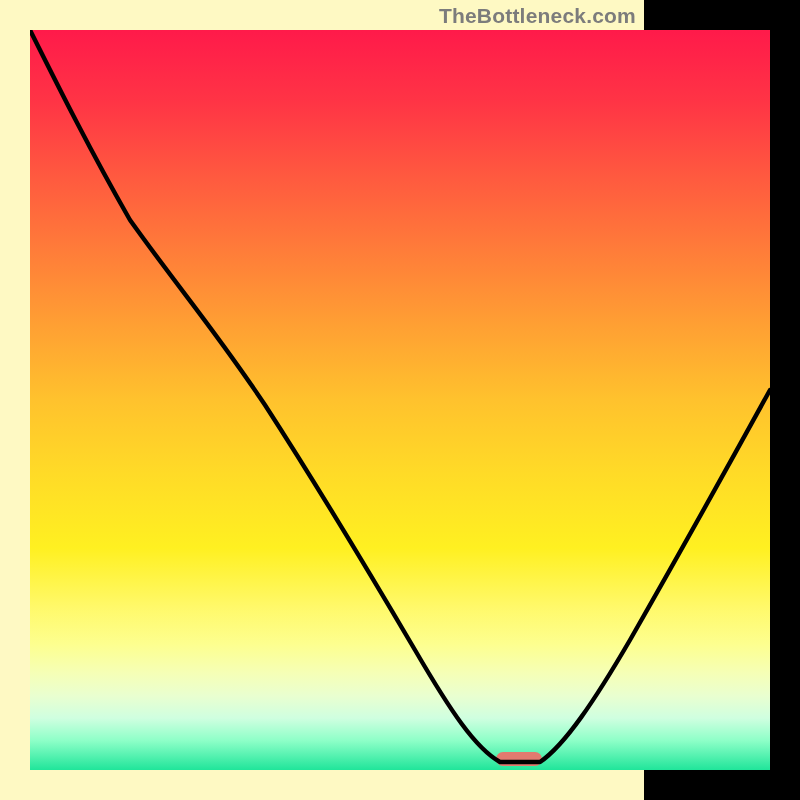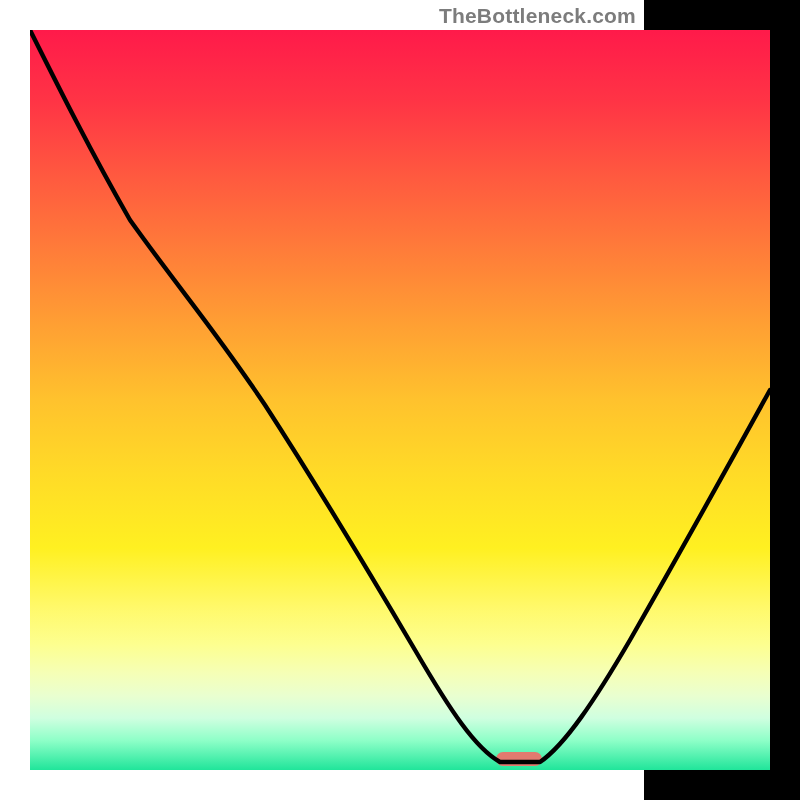--- a/index.html
+++ b/index.html
@@ -7,21 +7,21 @@
     padding: 0;
     width: 800px;
     height: 800px;
     background: #000;
     overflow: hidden;
   }
   .stage {
     position: relative;
     width: 644px;
     height: 800px;
-    background: #ffffff;
+    background: #fef9c3;
   }
   .plot {
     position: absolute;
     left: 30px;
     top: 30px;
     width: 740px;
     height: 740px;
     overflow: hidden;
   }
   .gradient {

